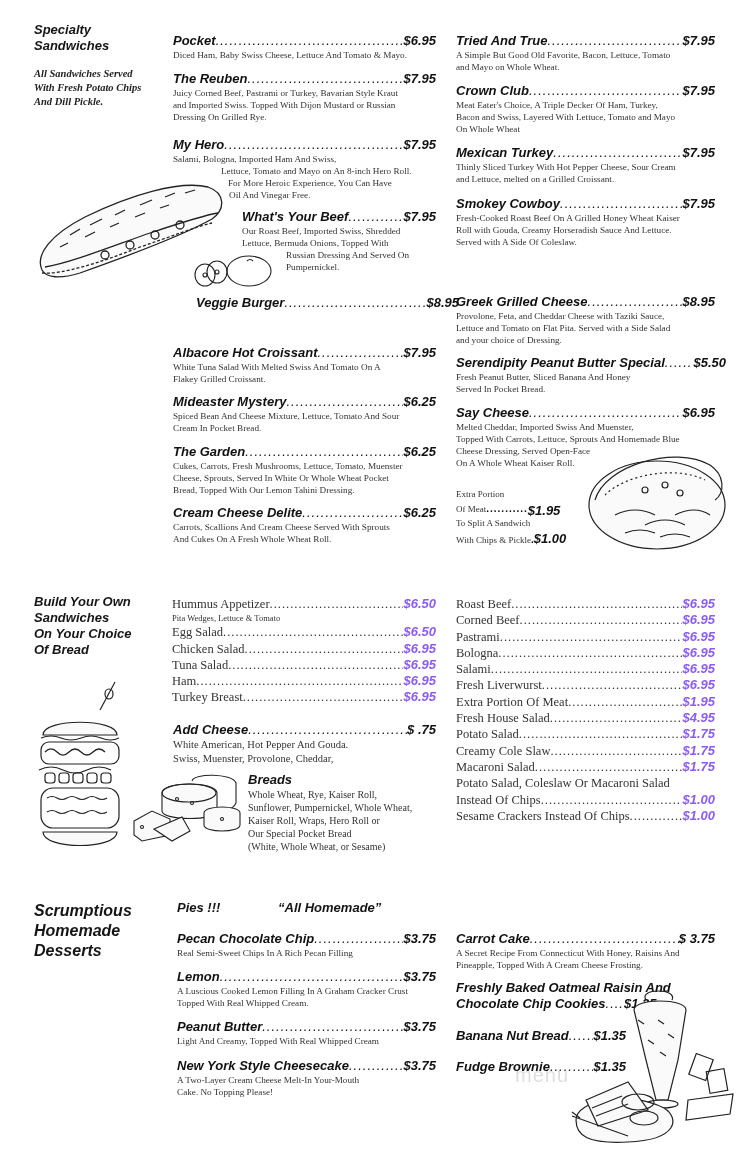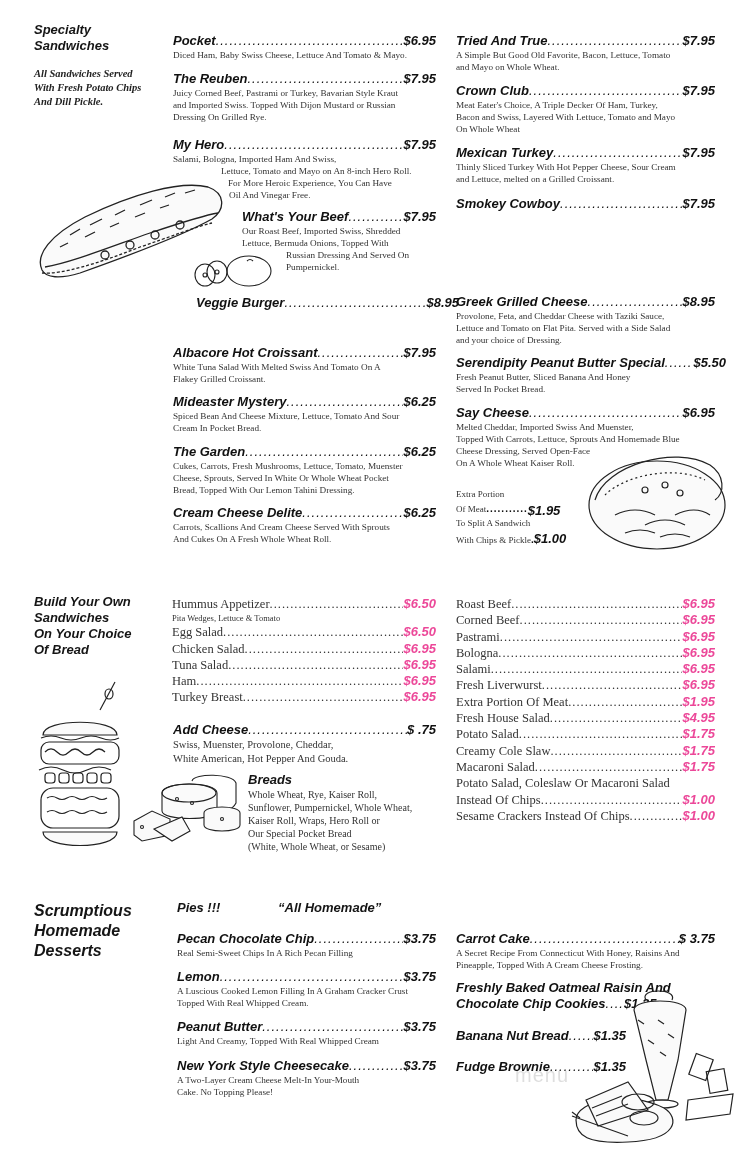--- a/index.html
+++ b/index.html
@@ -34,21 +34,21 @@
   }
 
   .plain-row {
     display: flex; align-items: center; white-space: nowrap; overflow: hidden;
     font-family: "Liberation Serif", serif; font-size: 12.5px; line-height: 16.3px; color: #333;
   }
   .plain-row .dots { flex: 1 1 auto; overflow: hidden; letter-spacing: 1px; }
   .plain-row .dots::after { content: "................................................................................................................................"; }
   .plain-row .price {
     flex: 0 0 auto; font-family: "Liberation Sans", sans-serif; font-weight: bold; font-style: italic;
-    font-size: 13px; color: #ec4899;
+    font-size: 13px; color: #8b5cf6;
   }
   .plain-sub { font-family: "Liberation Serif", serif; font-size: 8.5px; line-height: 12px; color: #333; }
 
   .illus { position: absolute; }
   .illus svg { width: 100%; height: 100%; }
 
   .watermark {
     position: absolute; font-family: "Liberation Sans", sans-serif; font-size: 20px;
     color: rgba(160,160,160,0.35); letter-spacing: 1px;
   }
@@ -199,20 +199,25 @@
   <div class="desc">
       <div>Thinly Sliced Turkey With Hot Pepper Cheese, Sour Cream</div>
       <div>and Lettuce, melted on a Grilled Croissant.</div>
     </div>
 </div>
 <div class="item" style="left:456px;top:196px;width:259px;">
   <div class="item-head">
       <span class="name">Smokey Cowboy</span>
       <span class="dots"></span>
       <span class="price">$7.95</span>
+    </div>
+  <div class="desc">
+      <div>Fresh-Cooked Roast Beef On A Grilled Honey Wheat Kaiser</div>
+      <div>Roll with Gouda, Creamy Horseradish Sauce And Lettuce.</div>
+      <div>Served with A Side Of Coleslaw.</div>
     </div>
 </div>
 <div class="item" style="left:456px;top:294px;width:259px;">
   <div class="item-head">
       <span class="name">Greek Grilled Cheese</span>
       <span class="dots"></span>
       <span class="price">$8.95</span>
     </div>
   <div class="desc">
       <div>Provolone, Feta, and Cheddar Cheese with Taziki Sauce,</div>
@@ -344,22 +349,22 @@
     </div>
 </div>
 
 <div class="item" style="left:173px;top:722px;width:263px;">
   <div class="item-head">
       <span class="name">Add Cheese</span>
       <span class="dots"></span>
       <span class="price">$ .75</span>
     </div>
   <div class="desc" style="font-size:10.5px;line-height:13.5px;">
+      <div>White American, Hot Pepper And Gouda.</div>
       <div>Swiss, Muenster, Provolone, Cheddar,</div>
-      <div>White American, Hot Pepper And Gouda.</div>
     </div>
 </div>
 
 <div class="abs" style="left:248px;top:772px;width:190px;">
   <div class="section-title" style="font-size:13px;">Breads</div>
   <div class="desc" style="font-size:10px;line-height:13px;">
     <div>Whole Wheat, Rye, Kaiser Roll,</div>
     <div>Sunflower, Pumpernickel, Whole Wheat,</div>
     <div>Kaiser Roll, Wraps, Hero Roll or</div>
     <div>Our Special Pocket Bread</div>

